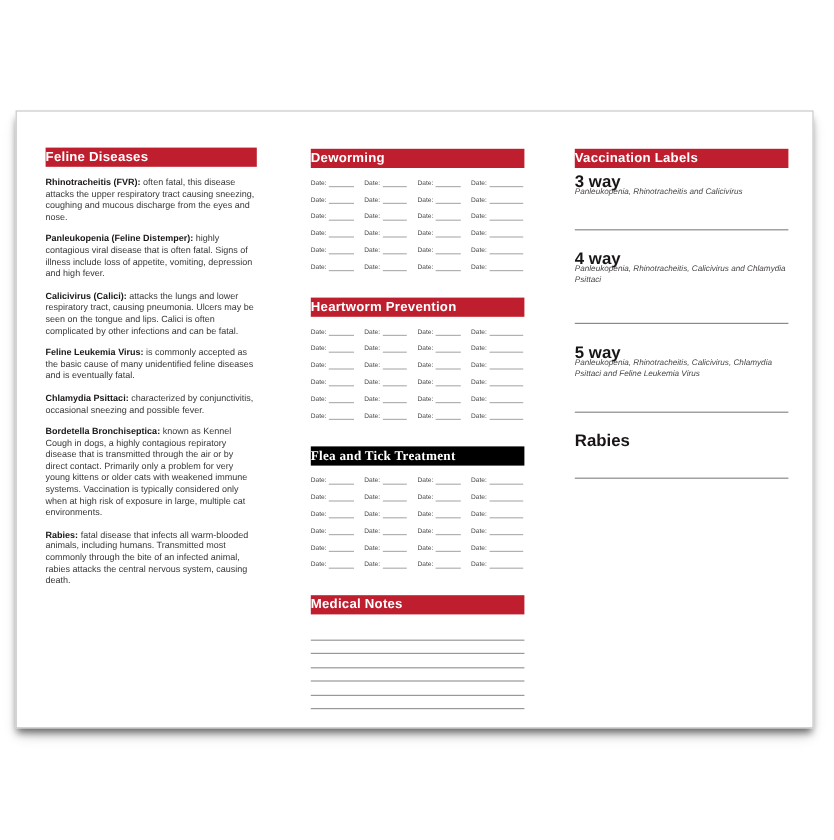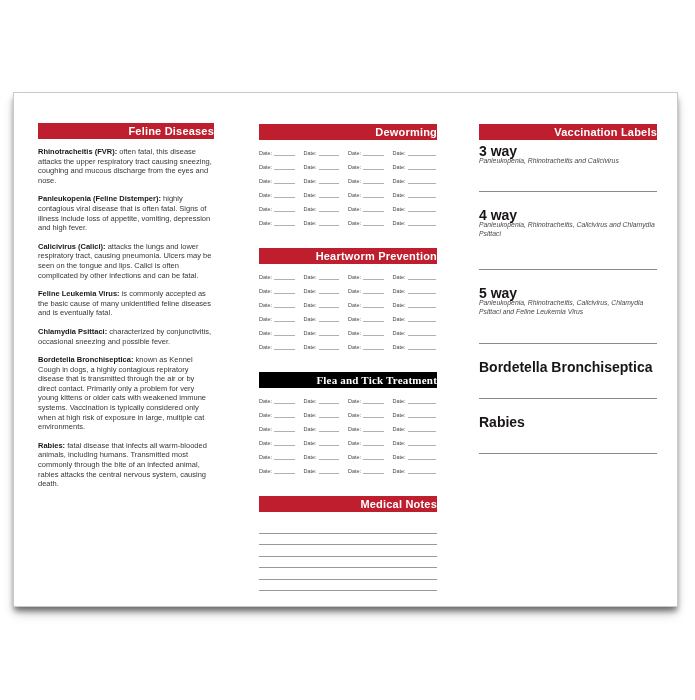--- a/index.html
+++ b/index.html
@@ -20,21 +20,21 @@
   .col { position: absolute; }
   .col-diseases { left: 24px; top: 30px; width: 176px; }
   .col-tracking { left: 245px; top: 31px; width: 178px; }
   .col-vacc     { left: 465px; top: 31px; width: 178px; }
 
   .banner {
     background: #be1e2d;
     color: #ffffff;
     font-weight: bold;
     font-size: 11px;
-    text-align: right;
+    text-align: left;
     height: 16px;
     line-height: 16px;
     letter-spacing: 0.2px;
   }
 
   
   .col-diseases .banner { margin-bottom: 8px; }
   .disease { font-size: 7.5px; line-height: 9.6px; margin-bottom: 9px; color: #3a3637; }
   .disease b { color: #191516; }
 
@@ -45,21 +45,21 @@
   .date-cell { height: 14px; display: flex; align-items: flex-end; padding-bottom: 2px; padding-right: 9px; }
   .date-cell:nth-child(4n) { padding-right: 1px; }
   .date-label { font-size: 5.5px; color: #4a4647; line-height: 6px; }
   .date-line { flex: 1; border-bottom: 1px solid #b3b0b0; margin-left: 2px; height: 1px; }
 
   .notes .banner { margin-bottom: 0; }
   .notes-lines { margin-top: 10px; }
   .note-line { height: 11.5px; border-bottom: 1px solid #9a9797; }
 
   
-  .col-vacc .banner { margin-bottom: 6px; padding-left: 8px; }
+  .col-vacc .banner { margin-bottom: 6px; }
   .vacc-entry { margin-bottom: 18px; }
   .vacc-body { padding-top: 0; }
   .vacc-entry:nth-of-type(1) .vacc-body { min-height: 45px; }
   .vacc-entry:nth-of-type(2) .vacc-body { min-height: 59px; }
   .vacc-entry:nth-of-type(3) .vacc-body { min-height: 55px; }
   .vacc-entry:nth-of-type(4) .vacc-body { min-height: 36px; }
   .vacc-entry:nth-of-type(5) .vacc-body { min-height: 36px; }
   .vacc-entry:nth-of-type(6) .vacc-body { min-height: 37px; }
   .vacc-name { font-size: 14px; font-weight: bold; line-height: 10px; color: #191516; }
   .vacc-detail { font-size: 6.8px; font-style: italic; line-height: 8.6px; color: #4a4647; margin-top: 1px; }
@@ -422,26 +422,20 @@
           </div>
           <div class="vacc-entry">
             <div class="vacc-body">
               <div class="vacc-name">5 way</div>
               <div class="vacc-detail">Panleukopenia, Rhinotracheitis, Calicivirus, Chlamydia Psittaci and Feline Leukemia Virus</div>
             </div>
             <div class="vacc-line"></div>
           </div>
           <div class="vacc-entry">
             <div class="vacc-body">
-              <div class="vacc-name">Bordetella Bronchiseptica</div>
-            </div>
-            <div class="vacc-line"></div>
-          </div>
-          <div class="vacc-entry">
-            <div class="vacc-body">
               <div class="vacc-name">Rabies</div>
             </div>
             <div class="vacc-line"></div>
           </div>
         </div>
     </div>
 
   </div>
 </div>
 

